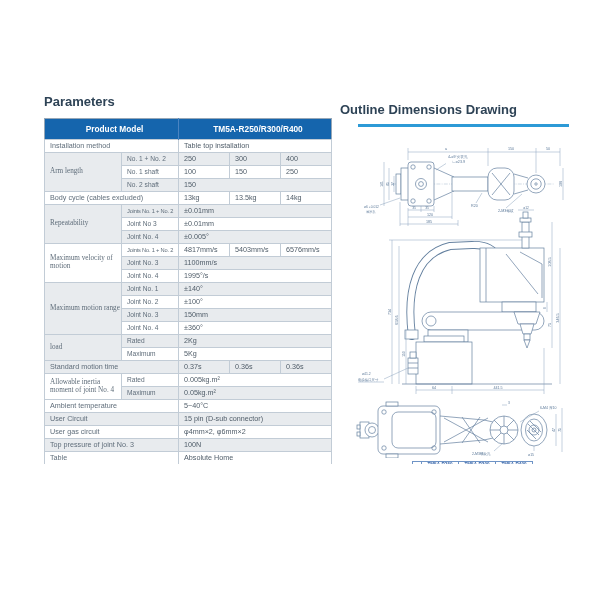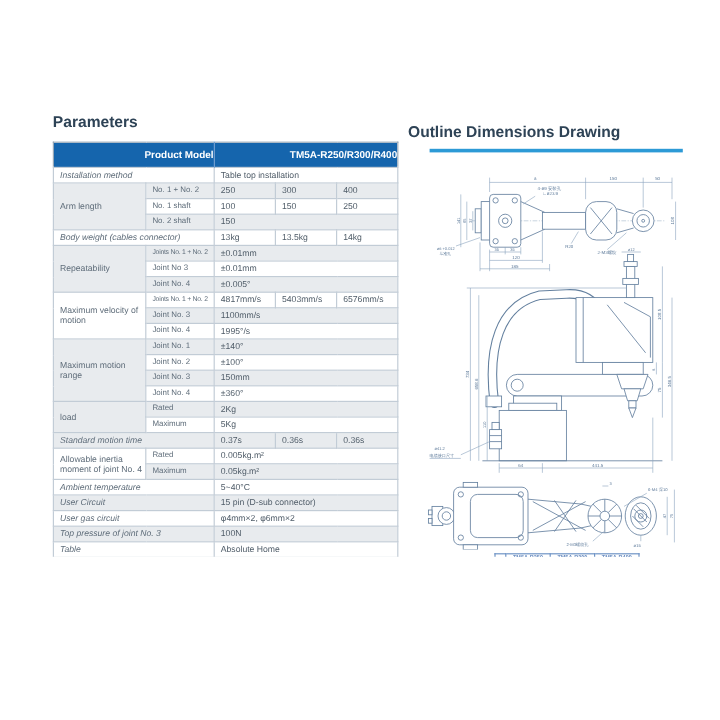--- a/index.html
+++ b/index.html
@@ -6,27 +6,27 @@
   body{width:600px;height:600px;background:#ffffff;font-family:"Liberation Sans", sans-serif;}
   .page{position:relative;width:600px;height:464px;background:#fff;overflow:hidden;}
 
   .lheading{position:absolute;left:44px;top:94px;font-size:13px;font-weight:bold;color:#2e4356;}
   .rheading{position:absolute;left:340px;top:102px;font-size:13px;font-weight:bold;color:#2e4356;}
   .runderline{position:absolute;left:358px;top:124px;width:211px;height:3px;background:#2d9ad6;}
 
   table.ptable{position:absolute;left:44px;top:118px;width:287px;border-collapse:collapse;
     table-layout:fixed;font-size:7.2px;color:#525f6b;border:1px solid #96a7b7;}
   table.ptable th{background:#1565ad;color:#ffffff;font-size:8.3px;font-weight:bold;
-    text-align:right;height:20px;padding:0 0 0 6px;white-space:nowrap;overflow:hidden;}
+    text-align:center;height:20px;padding:0 0 0 6px;white-space:nowrap;overflow:hidden;}
   table.ptable th.vhead{border-left:1px solid #4a84c2;margin-top:18px;}
   table.ptable td{border:1px solid #c2ccd6;height:12px;line-height:1.05;
     padding:0 1px 0 5px;white-space:nowrap;overflow:hidden;color:#525f6b;}
   table.ptable tr.shade td{background:#e8ebee;}
-  table.ptable td.grp{background:#ffffff;white-space:normal;color:#5f6d7a;}
-  table.ptable td.lbl{color:#5f6d7a;font-style:italic;}
+  table.ptable td.grp{background:#ffffff;white-space:normal;color:#5f6d7a;font-family:Liberation Serif, serif;}
+  table.ptable td.lbl{color:#5f6d7a;}
   table.ptable td.sub{color:#5f6d7a;font-size:6.6px;}
   table.ptable td.sub.small{font-size:5.7px;letter-spacing:-0.2px;}
   table.ptable td.val{color:#4f5c68;}
 
   .footnote{position:absolute;left:44px;top:474px;font-size:6.3px;color:#8896a2;}
 
   svg.drawing{position:absolute;left:356px;top:132px;width:214px;height:326px;}
   svg.drawing .part{stroke:#64809f;stroke-width:.7;fill:none;}
   svg.drawing .fillpart{stroke:#64809f;stroke-width:.7;fill:#ffffff;}
   svg.drawing .dim{stroke:#8aa2bd;stroke-width:.5;fill:none;}
@@ -78,21 +78,21 @@
           <td class="sub">No. 1 shaft</td>
           <td class="val" colspan="1">100</td>
           <td class="val" colspan="1">150</td>
           <td class="val" colspan="1">250</td>
         </tr>
         <tr class="shade">
           <td class="sub">No. 2 shaft</td>
           <td class="val" colspan="3">150</td>
         </tr>
         <tr>
-          <td class="lbl" colspan="2">Body weight (cables connector)</td>
+          <td class="lbl" colspan="2">Body cycle (cables excluded)</td>
           <td class="val" colspan="1">13kg</td>
           <td class="val" colspan="1">13.5kg</td>
           <td class="val" colspan="1">14kg</td>
         </tr>
         <tr class="shade">
           <td class="grp" colspan="1" rowspan="3">Repeatability</td>
           <td class="sub small">Joints No. 1 + No. 2</td>
           <td class="val" colspan="3">±0.01mm</td>
         </tr>
         <tr>

